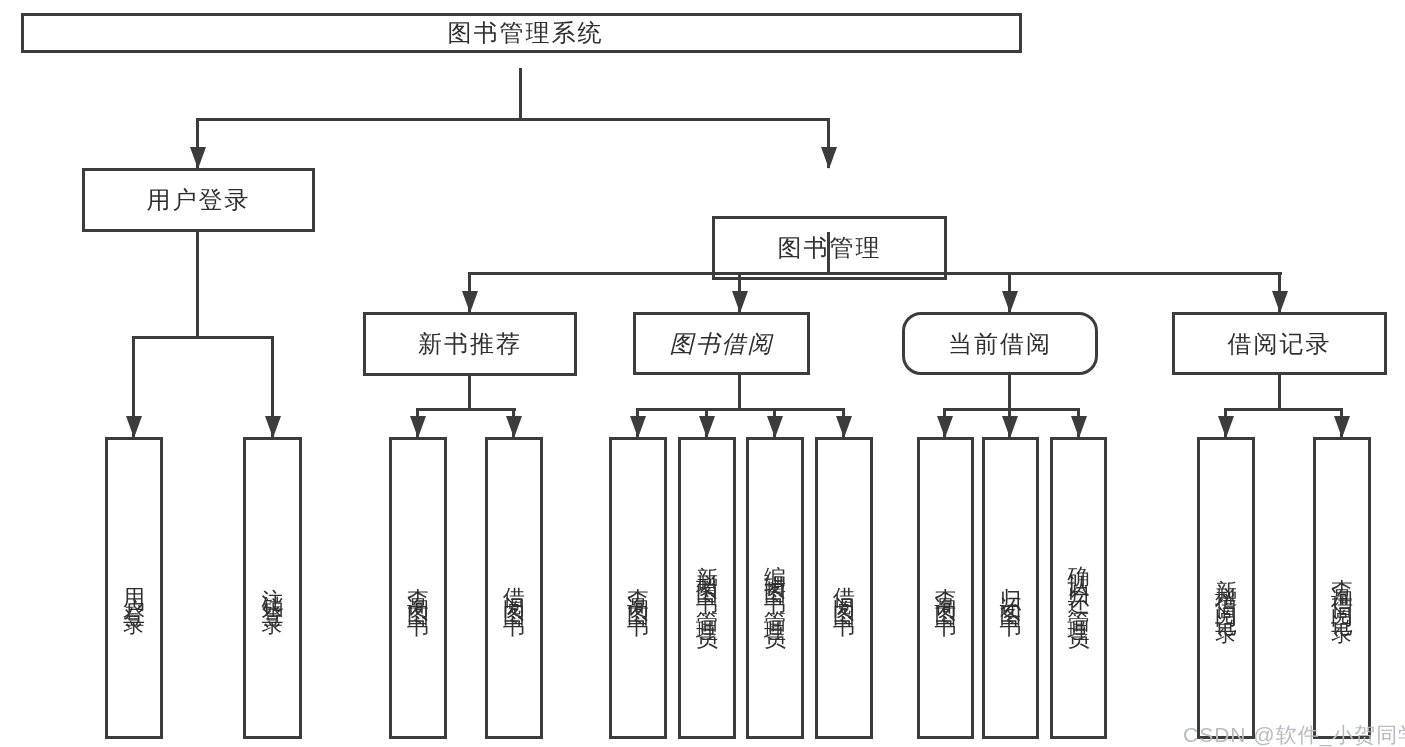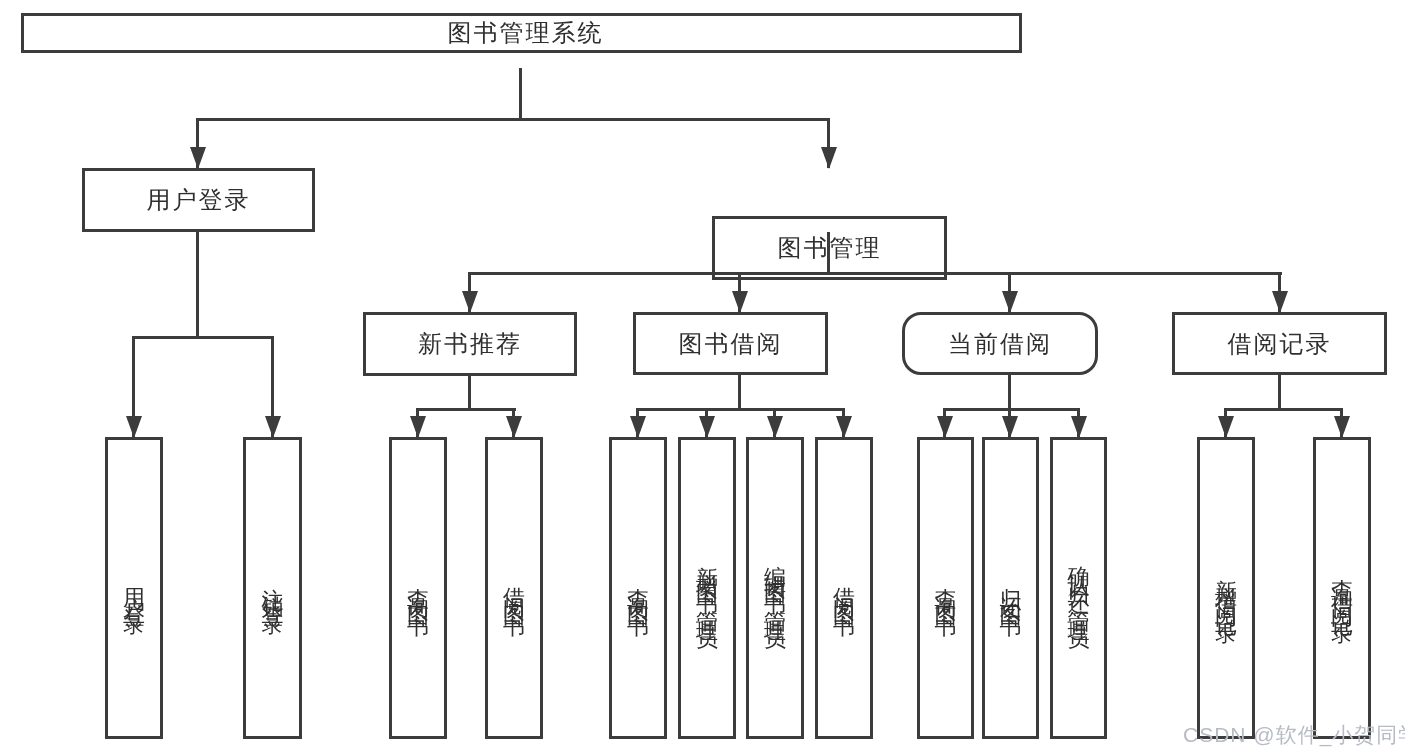--- a/index.html
+++ b/index.html
@@ -95,21 +95,21 @@
   <div class="vline" style="left:827px;top:232px;height:43px;"></div>
   <div class="hline" style="left:470px;top:272px;width:812px;"></div>
   <div class="arrow" style="left:468px;top:272px;height:40px;"></div>
   <div class="arrow" style="left:738px;top:272px;height:40px;"></div>
   <div class="arrow" style="left:1008px;top:272px;height:40px;"></div>
   <div class="arrow" style="left:1278px;top:272px;height:40px;"></div>
 
   <div class="box" style="left:363px;top:312px;width:214px;height:64px;">
     <span>新书推荐</span>
   </div>
-  <div class="box" style="left:633px;top:312px;width:195px;height:63px;">
+  <div class="box" style="left:633px;top:312px;width:177px;height:63px;font-style:italic;">
     <span>图书借阅</span>
   </div>
   <div class="box" style="left:902px;top:312px;width:196px;height:63px;border-radius:19px;">
     <span>当前借阅</span>
   </div>
   <div class="box" style="left:1172px;top:312px;width:215px;height:63px;">
     <span>借阅记录</span>
   </div>
 
   <div class="vline" style="left:468px;top:375px;height:33px;"></div>

